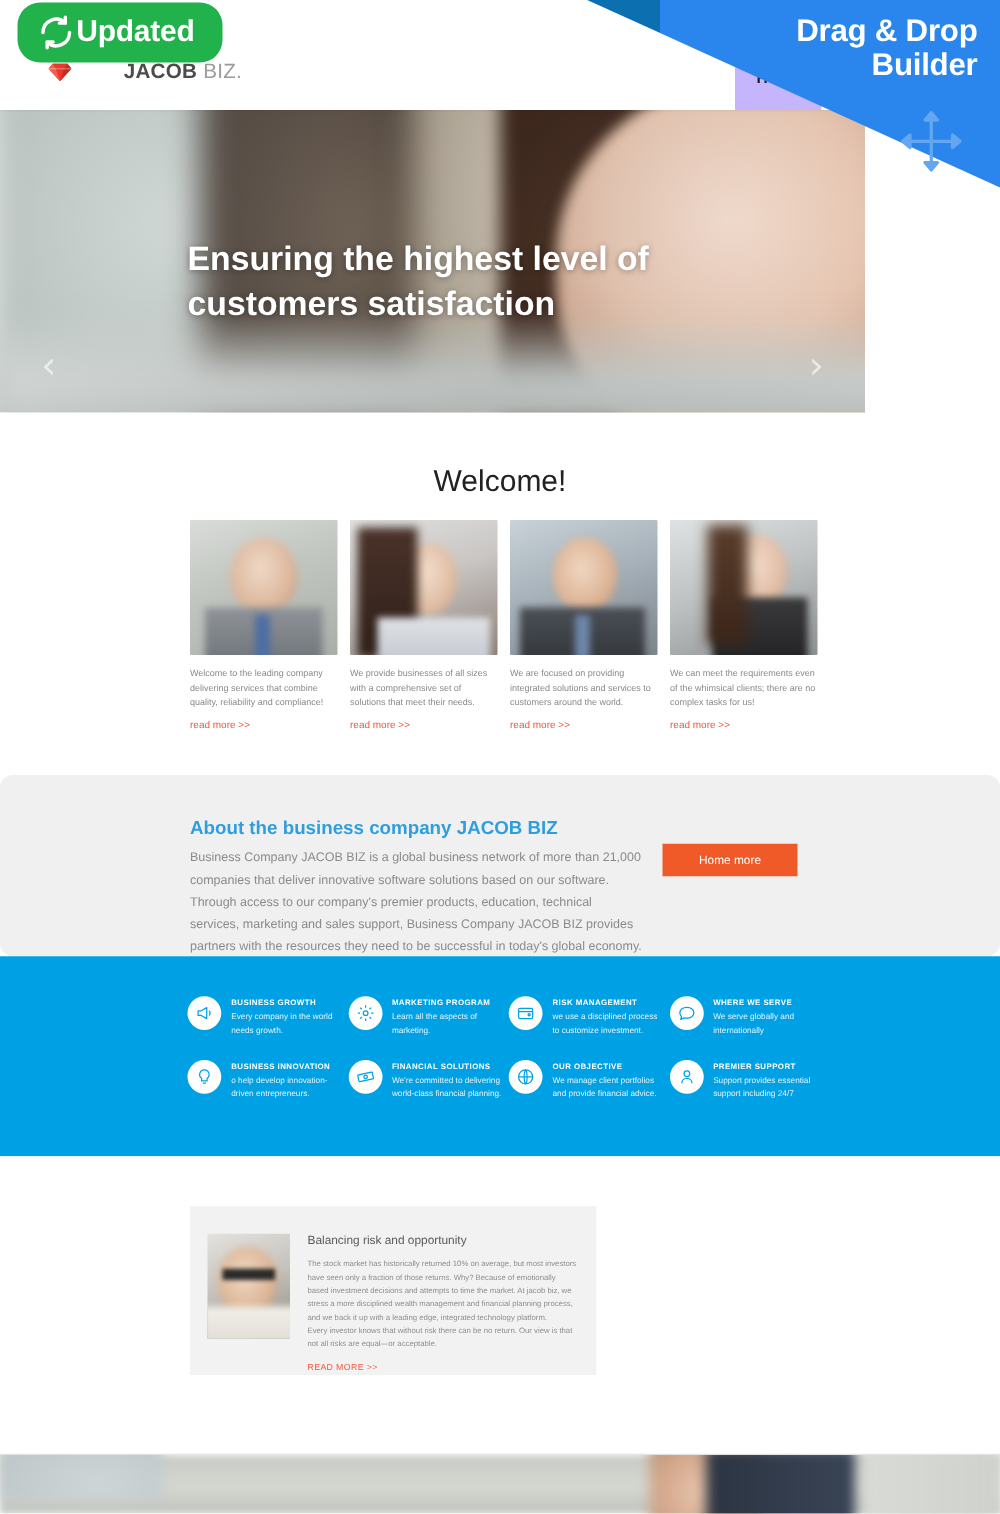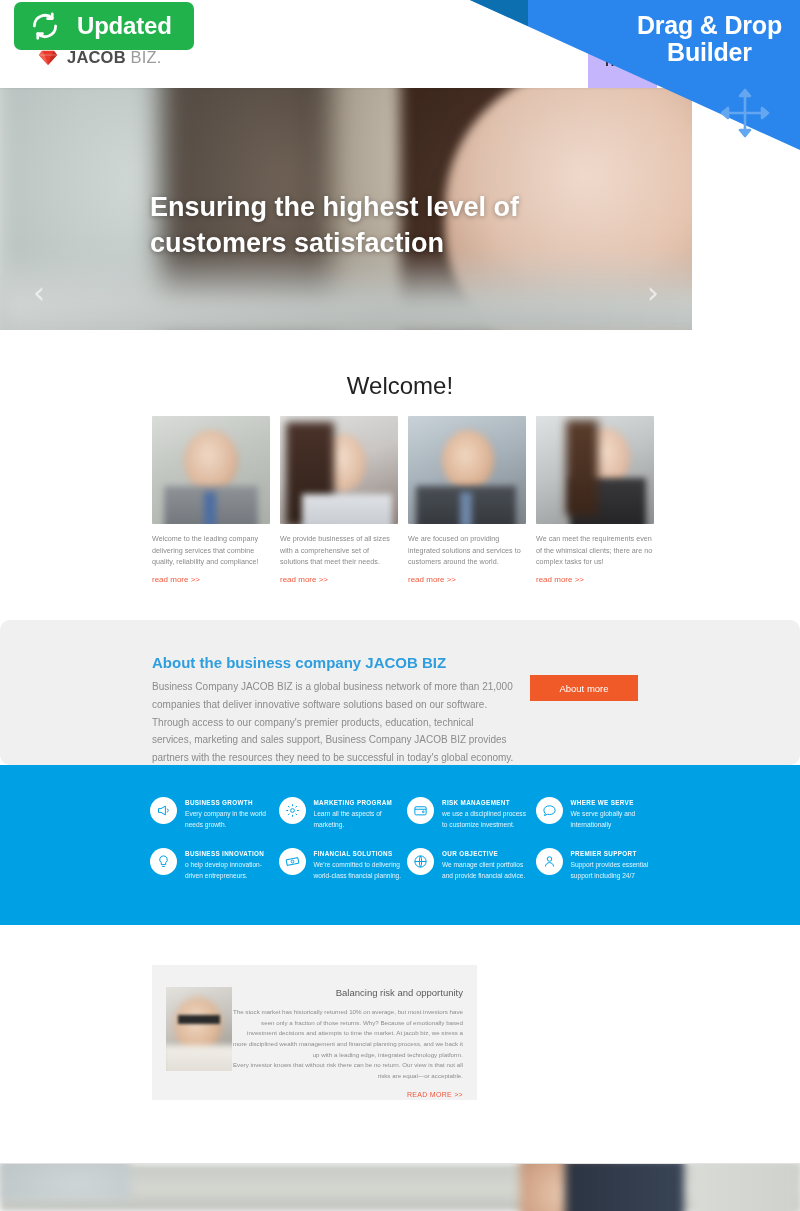--- a/index.html
+++ b/index.html
@@ -16,21 +16,21 @@
     position: absolute; top: 36px; left: 0; width: 800px; height: 52px;
     background: #ffffff; z-index: 20;
     box-shadow: 0 1px 2px rgba(0,0,0,.06);
   }
   .logo-wrap {
     position: absolute; left: 38px; top: 12px;
     display: flex; align-items: center; gap: 9px;
   }
   .logo-diamond { width: 20px; height: 17px; display:block; }
   .logo-text { font-size: 16.5px; letter-spacing: .2px; white-space: nowrap; }
-  .logo-text .b { font-weight: bold; color: #4c4c4c; }
+  .logo-text .b { font-weight: bold; color: #4c4c4c; margin-left: 32px; }
   .logo-text .l { font-weight: normal; color: #9b9b9b; }
 
   .nav { position: absolute; right: 0; top: 0; height: 52px; display: flex; align-items: stretch; }
   .nav-item {
     display: flex; align-items: center; justify-content: center;
     padding: 0 17px; font-size: 12.5px; color: #4a4a4a; height: 52px;
     white-space: nowrap; cursor: pointer;
   }
   .nav-item.active { background: #c4b5fd; color: #1f1f1f; font-weight: bold; }
 
@@ -101,21 +101,21 @@
   }
   .feat-ic svg { display: block; }
   .feat-body { padding-top: 2px; }
   .feat-h { font-size: 6.3px; font-weight: bold; color: #fff; letter-spacing: .35px; margin-bottom: 3px; }
   .feat-p { font-size: 6.6px; line-height: 1.6; color: #e4f4fd; }
 
   
   .blog-sec { position: absolute; top: 925px; left: 0; width: 800px; height: 238px; background: #fff; }
   .post {
     position: absolute; left: 152px; top: 40px; width: 325px; height: 135px;
-    background: #f2f2f2; display: flex; padding: 22px 14px 14px 14px;  text-align: right;
+    background: #f2f2f2; display: flex; padding: 22px 14px 14px 14px; gap: 14px;
   }
   .post-img { width: 66px; height: 84px; min-width:66px; overflow:hidden; position:relative;
     background: linear-gradient(160deg,#e4e2de 0%,#c6c3bd 45%,#8f8a82 100%); }
   .post-title { font-size: 9.5px; color: #5a5a5a; margin-bottom: 9px; }
   .post-text { font-size: 6.2px; line-height: 1.72; color: #8d8d8d; }
   .post-link { font-size: 7px; color: #f0573c; margin-top: 9px; display: inline-block; letter-spacing:.3px; cursor: pointer; }
 
   
   .footer-img { position: absolute; top: 1163px; left: 0; width: 800px; height: 48px; overflow: hidden;
     border-top: 1px solid #e3e3e3; }
@@ -132,29 +132,29 @@
   }
   .ribbon-tri {
     position: absolute; top: 0; right: 0; width: 0; height: 0;
     border-left: 330px solid transparent; border-top: 150px solid #2a86ec;
   }
   .ribbon-fold {
     position:absolute; top:0; left: 0; width: 0; height: 0;
     border-left: 58px solid transparent; border-top: 26px solid #0c6fb0;
   }
   .ribbon-text {
-    position: absolute; right: 18px; top: 12px; text-align: center;
+    position: absolute; right: 18px; top: 12px; text-align: right;
     font-size: 25px; font-weight: bold; color: #fff; line-height: 1.08; letter-spacing: -.2px;
   }
   .ribbon-arrows { position: absolute; right: 28px; top: 86px; }
 
   .badge-updated {
     position: absolute; left: 14px; top: 2px; z-index: 50;
-    background: #22b24c; border-radius: 7px; height: 48px;
-    display: flex; align-items: center; gap: 17px; padding: 0 22px 0 16px;
+    background: #22b24c; border-radius: 18px; height: 48px;
+    display: flex; align-items: center; gap: 1px; padding: 0 22px 0 16px;
   }
   .badge-label { font-size: 24px; font-weight: bold; color: #fff; letter-spacing: -.2px; }
 </style>
 </head>
 <body>
 
 <div id="page">
 
   <div class="header">
     <div class="logo-wrap">
@@ -233,21 +233,21 @@
         <div class="card-text">We can meet the requirements even of the whimsical clients; there are no complex tasks for us!</div>
         <a class="card-link">read more &gt;&gt;</a>
       </div>
 
     </div>
   </section>
 
   <section class="about-sec">
     <h3 class="about-title">About the business company JACOB BIZ</h3>
     <p class="about-text">Business Company JACOB BIZ is a global business network of more than 21,000 companies that deliver innovative software solutions based on our software. Through access to our company's premier products, education, technical services, marketing and sales support, Business Company JACOB BIZ provides partners with the resources they need to be successful in today's global economy.</p>
-    <button class="about-btn">About more</button>
+    <button class="about-btn">Home more</button>
   </section>
 
   <section class="feat-sec">
     <div class="feat-grid">
 
       <div class="feat">
         <div class="feat-ic">
           <svg width="15" height="15" viewBox="0 0 24 24" fill="none" stroke="#00a1e4" stroke-width="1.6" stroke-linejoin="round">
               <path d="M4 9v6h4l7 4V5L8 9H4z"></path>
               <path d="M18 9a4 4 0 010 6"></path>

